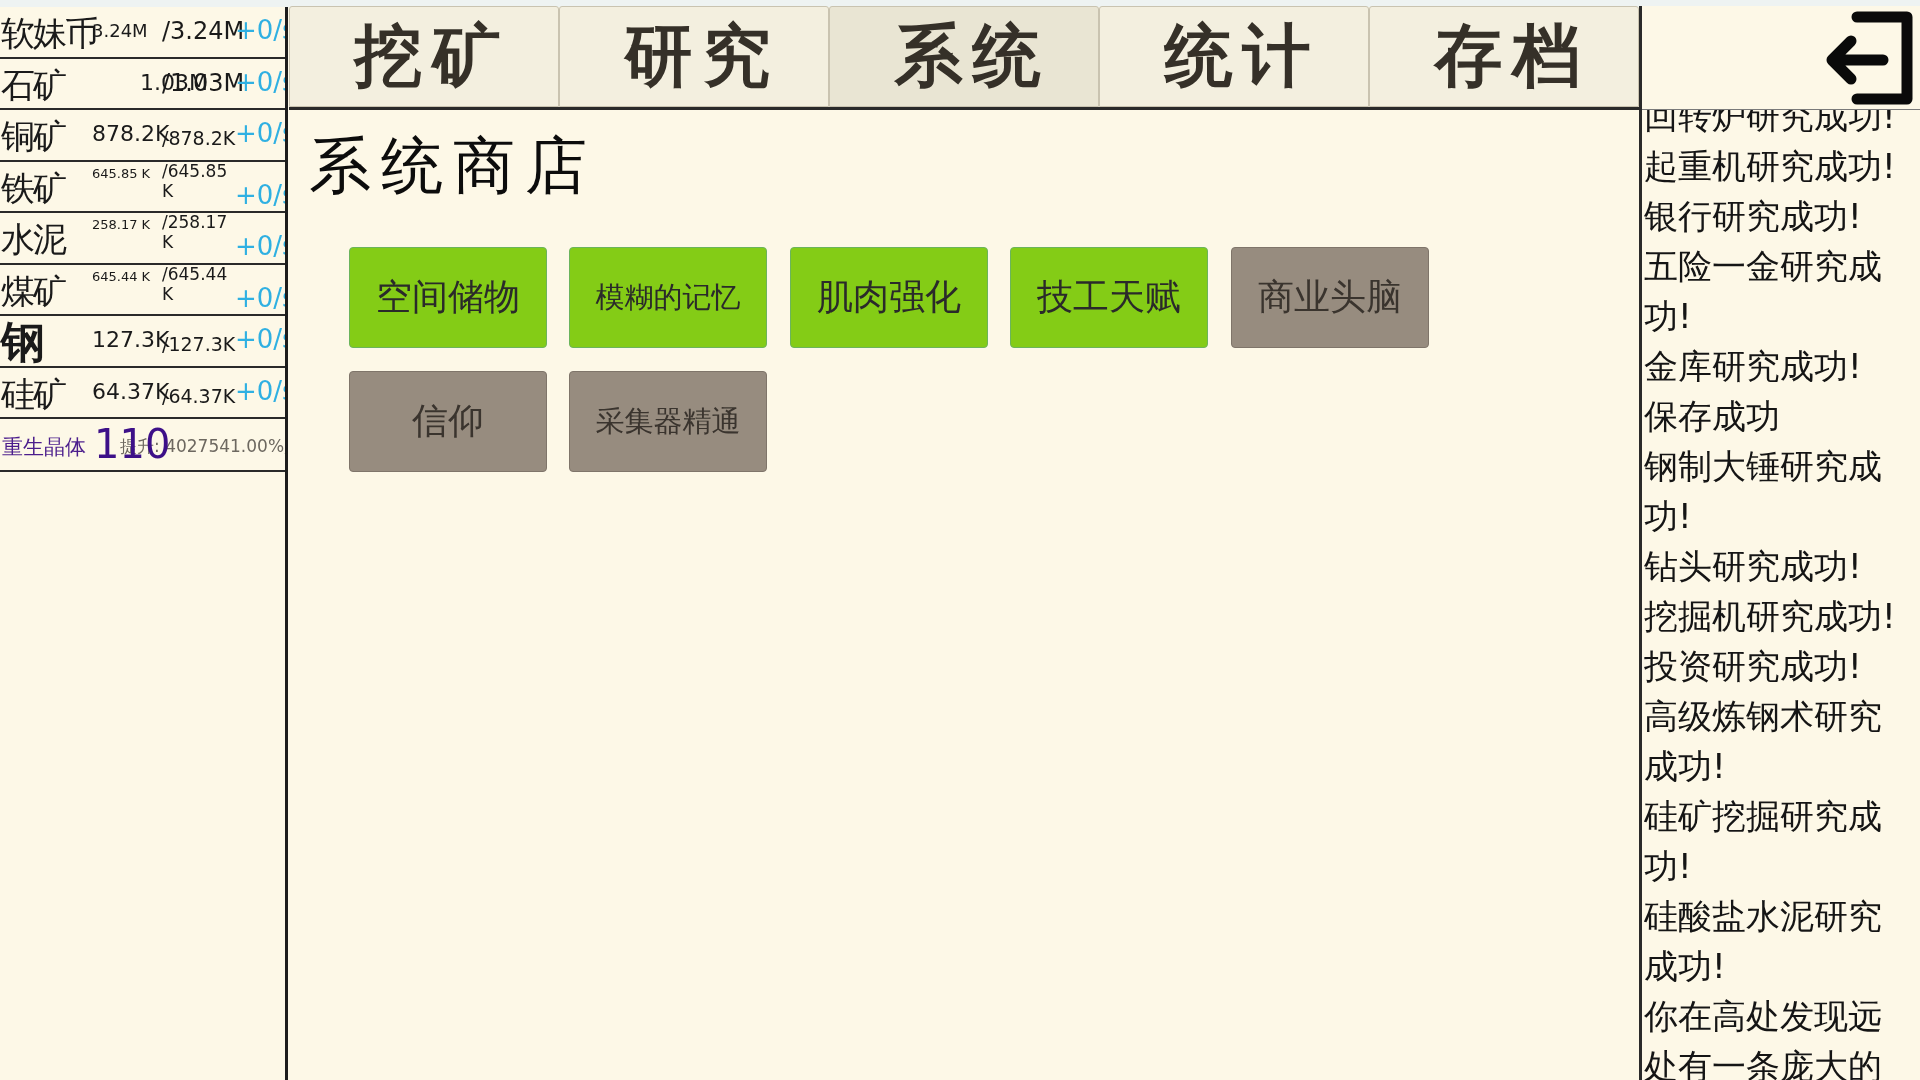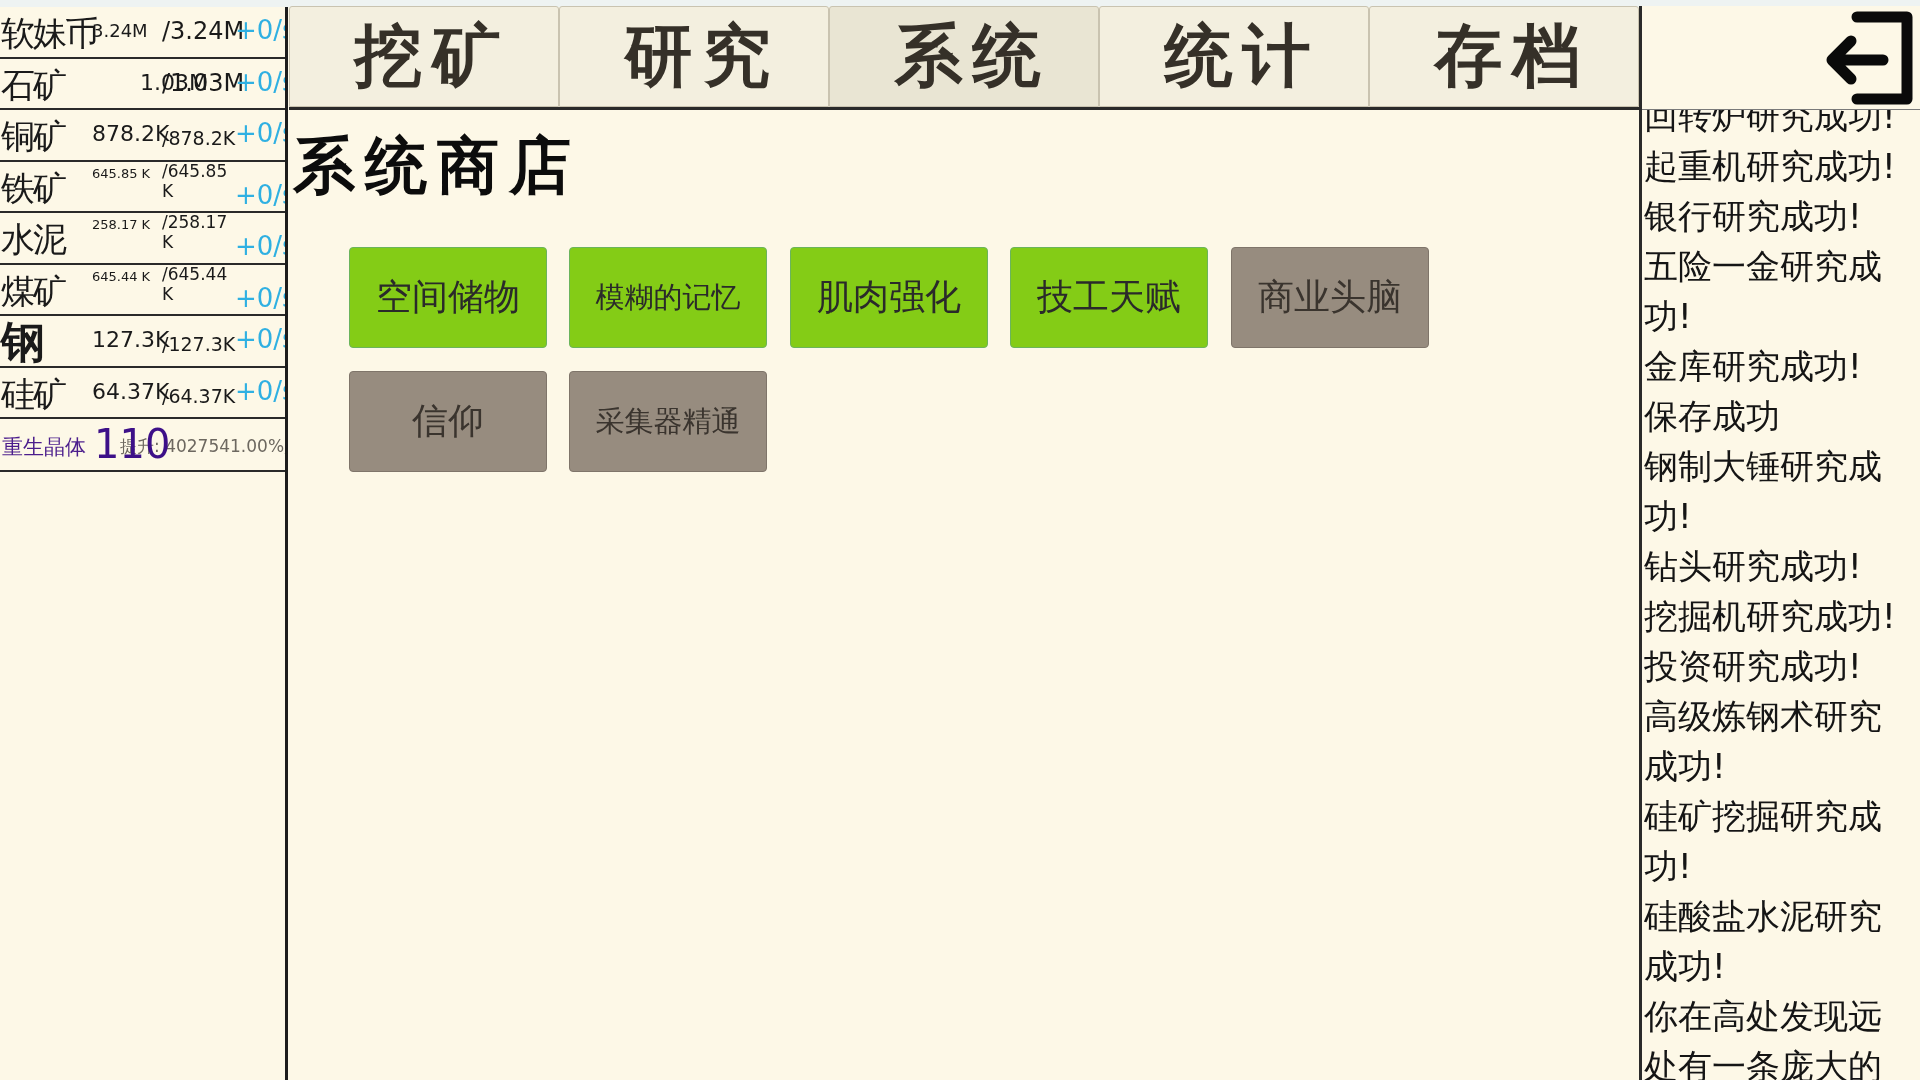--- a/index.html
+++ b/index.html
@@ -24,21 +24,21 @@
   .rebirth-count { position: absolute; left: 94px; top: 2px; font-size: 40px; color: #3d1088; white-space: nowrap; }
   .rebirth-bonus { position: absolute; left: 120px; top: 16px; font-size: 17px; color: #6d6860; white-space: nowrap; }
 
   
   .tab-bar { position: absolute; left: 289px; top: 6px; width: 1350px; height: 104px; border-bottom: 3px solid #2a2a2a; display: flex; }
   .tab { width: 270px; height: 101px; background: #f3efdf; border: 1px solid #c9c3b0; border-radius: 3px 3px 0 0; display: flex; align-items: center; justify-content: center; font-size: 68px; font-weight: bold; color: #353028; letter-spacing: 10px; padding-left: 17px; cursor: pointer; }
   .tab.active { background: #e9e5d3; }
 
   
   .main { position: absolute; left: 289px; top: 110px; width: 1350px; height: 970px; }
-  .page-title { position: absolute; left: 4px; top: 14px; font-size: 62px; font-weight: bold; color: #0c0c0c; letter-spacing: 10px; white-space: nowrap; }
+  .page-title { position: absolute; left: 20px; top: 14px; font-size: 62px; font-weight: normal; color: #0c0c0c; letter-spacing: 10px; white-space: nowrap; }
   .shop-btn { position: absolute; width: 198px; height: 101px; border-radius: 4px; border: 1px solid #6fa864; display: flex; align-items: center; justify-content: center; font-size: 36px; color: #2a2a2a; cursor: pointer; white-space: nowrap; }
   .shop-btn.small { font-size: 29px; }
   .shop-btn.green { background: #84cc16; border-color: #6bb45c; }
   .shop-btn.gray { background: #978c7f; border-color: #7f756a; color: #3a342e; }
 
   
   .log-panel { position: absolute; left: 1639px; top: 6px; width: 281px; height: 1074px; border-left: 3px solid #2a2a2a; overflow: hidden; background: #fdf8e7; }
   .log-header { position: absolute; left: 0; top: 0; width: 281px; height: 104px; border-bottom: 1px solid #7a7a7a; background: #fdf8e7; z-index: 2; }
   .exit-btn { position: absolute; right: 4px; top: 2px; width: 96px; height: 100px; cursor: pointer; }
   .log-list { position: absolute; left: 2px; top: 85px; width: 270px; }

